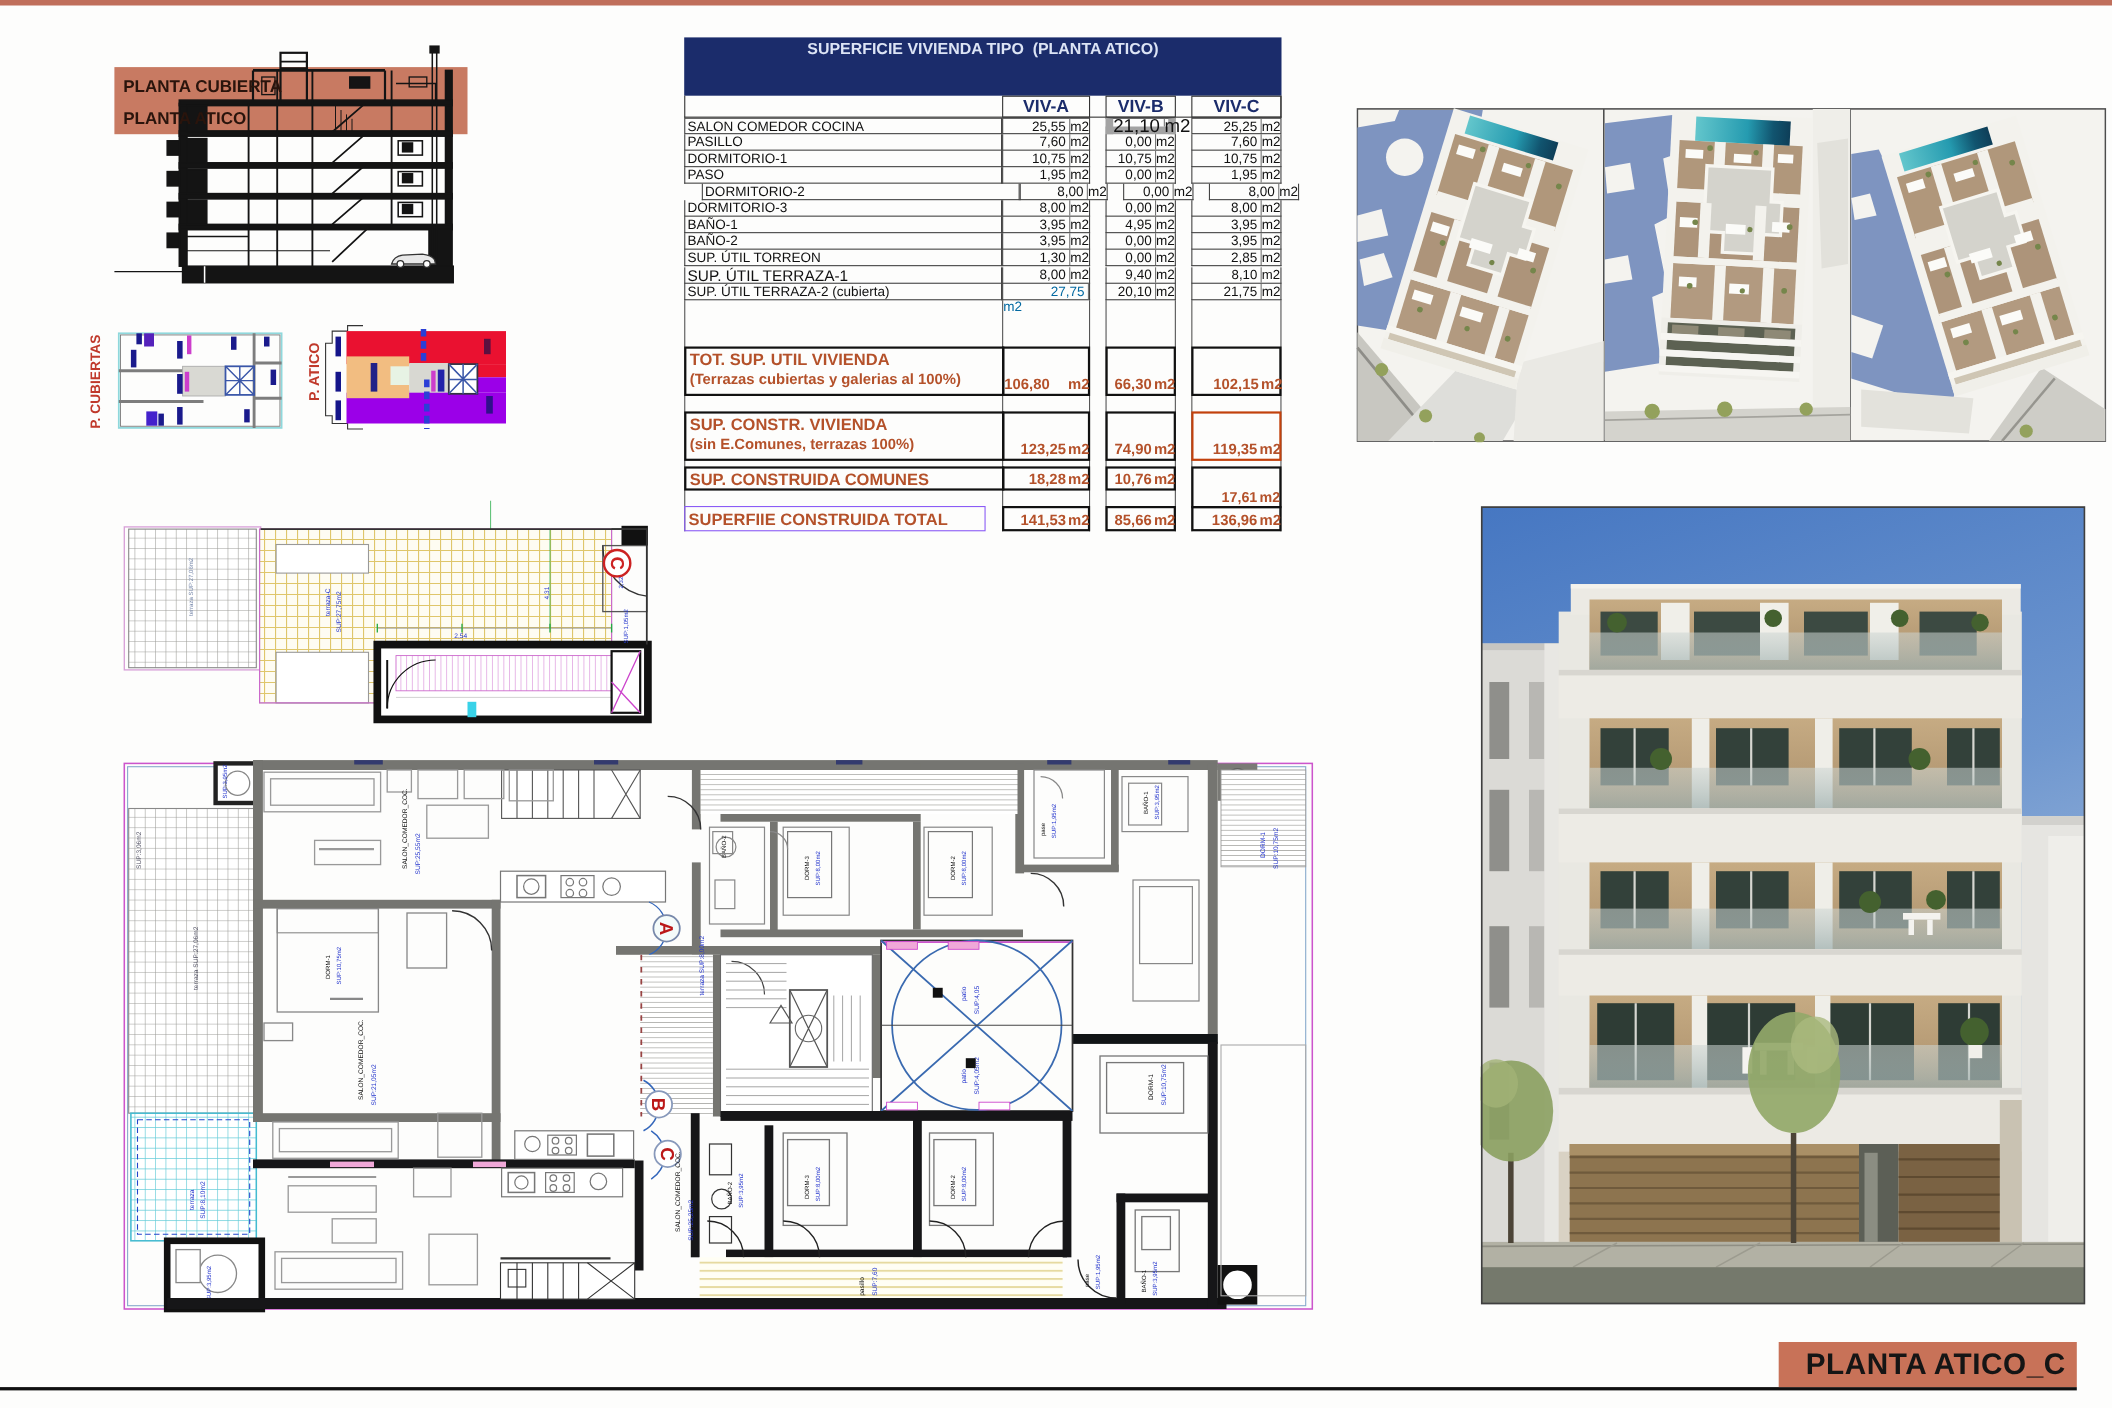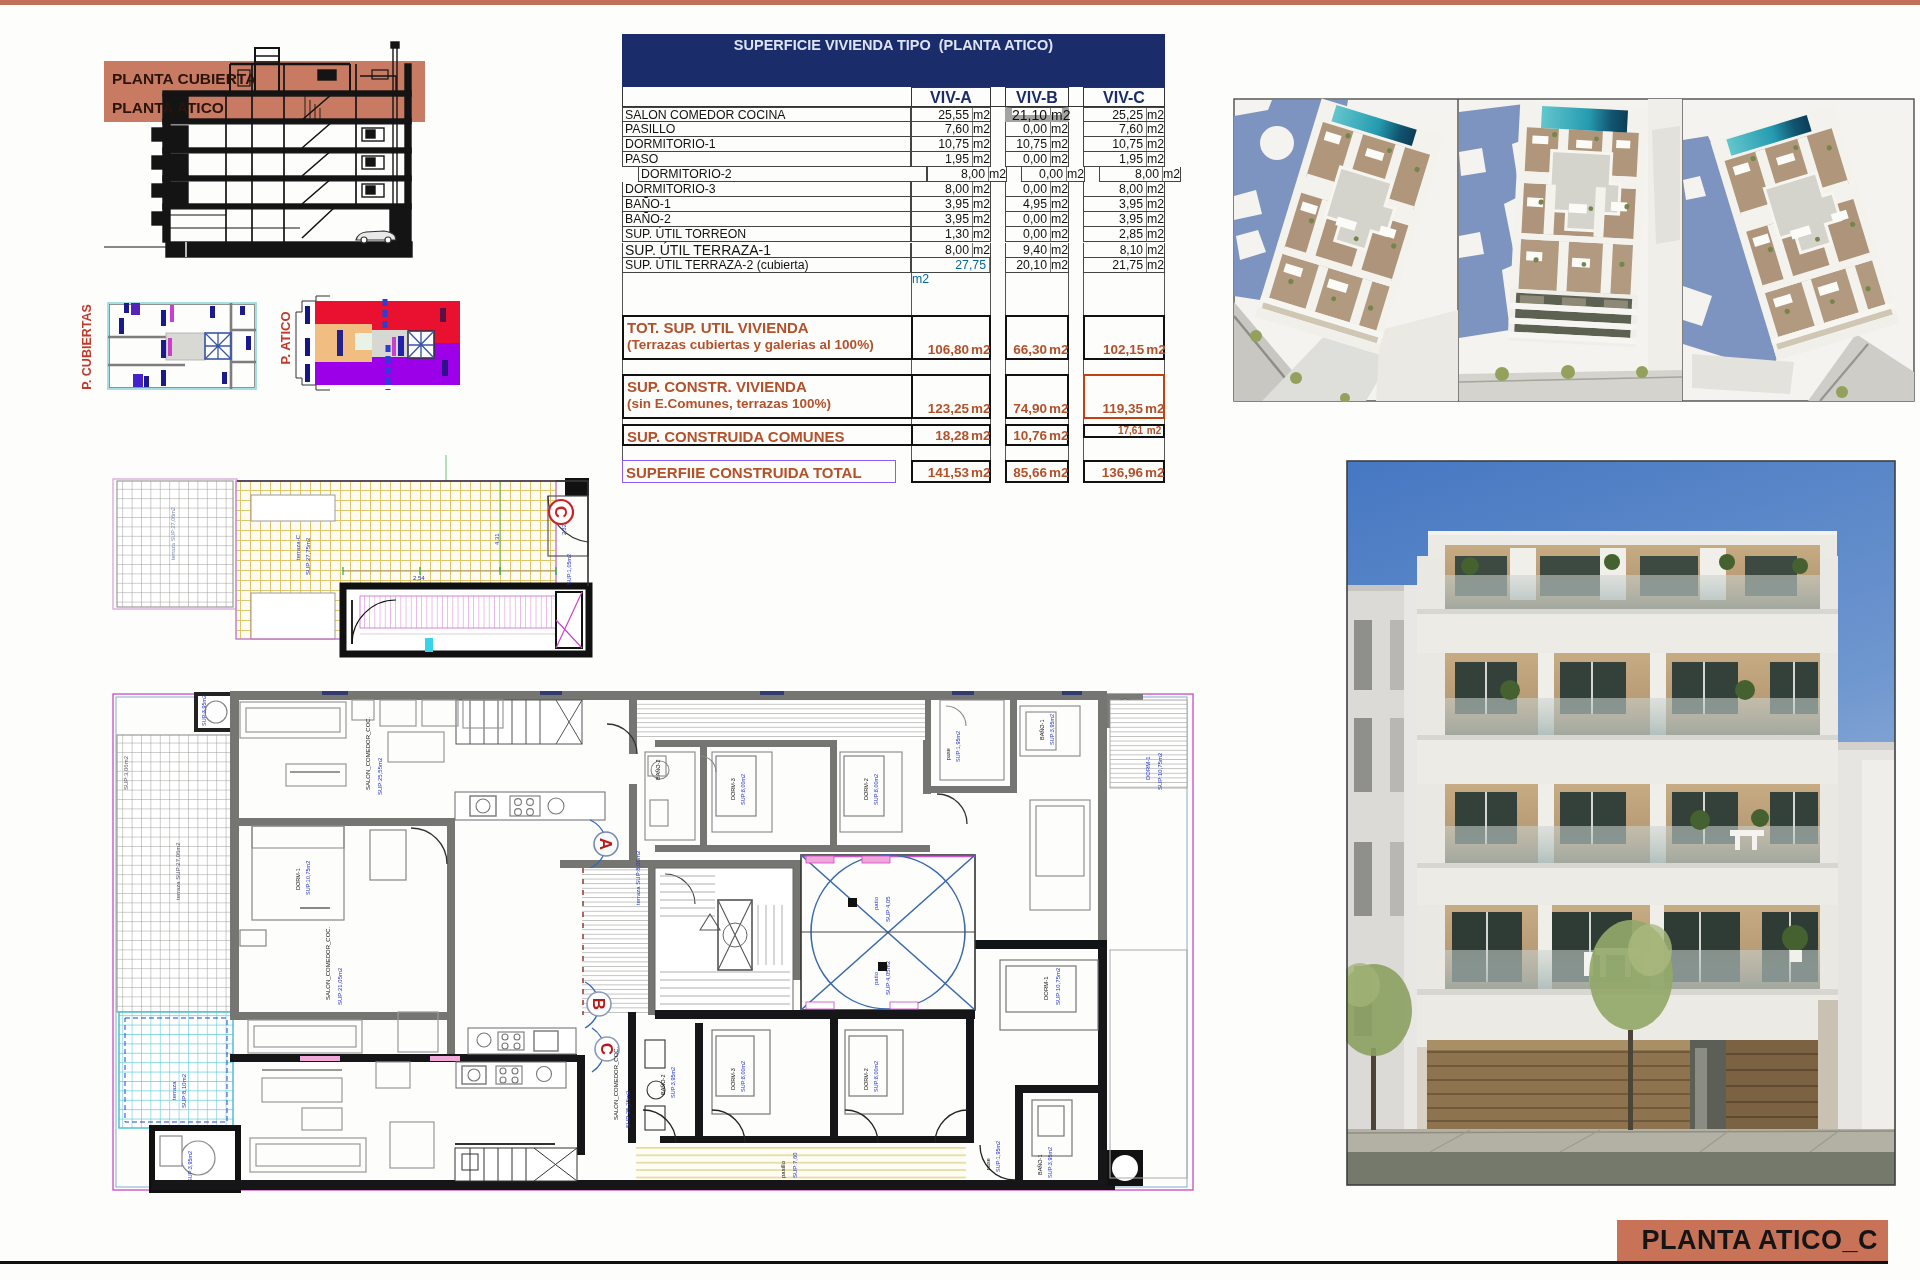--- a/index.html
+++ b/index.html
@@ -165,21 +165,21 @@
 <div class="abs" style="left:289px;top:53px;width:80px;height:20px;border:1px solid #333;color:#1b2c6b;font-weight:bold;font-size:16px;text-align:center;line-height:19px;">VIV-A</div>
 <div class="abs" style="left:383px;top:53px;width:64px;height:20px;border:1px solid #333;color:#1b2c6b;font-weight:bold;font-size:16px;text-align:center;line-height:19px;">VIV-B</div>
 <div class="abs" style="left:461px;top:53px;width:82px;height:20px;border:1px solid #333;color:#1b2c6b;font-weight:bold;font-size:16px;text-align:center;line-height:19px;">VIV-C</div>
 
 <div class="abs" style="left:0;top:72.6px;width:543px;height:15.1px;">
 <div class="abs" style="left:0;top:0;width:289px;height:100%;border:1px solid #444;border-top:1px solid #444;font-size:12.3px;color:#111;padding:0px 2px;line-height:14px;white-space:nowrap;">SALON COMEDOR COCINA</div>
 <div class="abs" style="left:289px;top:0;width:80px;height:100%;border:1px solid #444;border-top:1px solid #444;display:flex;font-size:12.3px;color:#111;line-height:14px;">
           <span style="flex:1;text-align:right;padding-right:3px;border-right:1px solid #777;">25,55</span>
           <span style="width:17px;text-align:center;">m2</span>
         </div>
-<div class="abs" style="left:383px;top:0;width:64px;height:100%;border:7px solid #a3a3a3;border-top:1px solid #444;display:flex;font-size:14px;color:#111;line-height:14px;">
+<div class="abs" style="left:383px;top:0;width:64px;height:100%;border:7px solid #a3a3a3;border-top:1px solid #444;display:flex;font-size:17px;color:#111;line-height:14px;">
           <span style="flex:1;text-align:right;padding-right:3px;border-right:1px solid #777;">21,10</span>
           <span style="width:17px;text-align:center;">m2</span>
         </div>
 <div class="abs" style="left:461px;top:0;width:82px;height:100%;border:1px solid #444;border-top:1px solid #444;display:flex;font-size:12.3px;color:#111;line-height:14px;">
           <span style="flex:1;text-align:right;padding-right:3px;border-right:1px solid #777;">25,25</span>
           <span style="width:17px;text-align:center;">m2</span>
         </div>
 </div>
 <div class="abs" style="left:0;top:87.7px;width:543px;height:15.1px;">
 <div class="abs" style="left:0;top:0;width:289px;height:100%;border:1px solid #444;border-top:none;font-size:12.3px;color:#111;padding:0px 2px;line-height:14px;white-space:nowrap;">PASILLO</div>
@@ -333,21 +333,21 @@
 </div>
 <div class="abs" style="left:0;top:238.7px;width:0px;height:210.3px;border-left:1px solid #555;"></div>
 <div class="abs" style="left:289px;top:238.7px;width:80px;height:210.3px;border-left:1px solid #555;border-right:1px solid #555;"></div>
 <div class="abs" style="left:383px;top:238.7px;width:64px;height:210.3px;border-left:1px solid #555;border-right:1px solid #555;"></div>
 <div class="abs" style="left:461px;top:238.7px;width:82px;height:210.3px;border-left:1px solid #555;border-right:1px solid #555;"></div>
 <div class="abs" style="left:0;top:281px;width:291px;height:45px;border:2px solid #111;color:#b4512a;font-weight:bold;">
 <div style="font-size:15px;padding:2px 3px 0;white-space:nowrap;">TOT. SUP. UTIL VIVIENDA</div>
         <div style="font-size:13.5px;padding:1px 3px 0;white-space:nowrap;">(Terrazas cubiertas y galerias al 100%)</div>
 </div>
 <div class="abs" style="left:289px;top:281px;width:80px;height:45px;border:2px solid #111;display:flex;align-items:flex-end;color:#b4512a;font-weight:bold;font-size:13.5px;">
-        <span style="flex:1;text-align:right;padding-right:2px;padding-bottom:1px;margin-top:48px;">106,80</span>
+        <span style="flex:1;padding-right:2px;padding-bottom:1px;margin-top:48px;">106,80</span>
         <span style="width:18px;text-align:center;padding-bottom:1px;">m2</span>
       </div>
 <div class="abs" style="left:383px;top:281px;width:64px;height:45px;border:2px solid #111;display:flex;align-items:flex-end;color:#b4512a;font-weight:bold;font-size:13.5px;">
         <span style="flex:1;text-align:right;padding-right:2px;padding-bottom:1px;">66,30</span>
         <span style="width:18px;text-align:center;padding-bottom:1px;">m2</span>
       </div>
 <div class="abs" style="left:461px;top:281px;width:82px;height:45px;border:2px solid #111;display:flex;align-items:flex-end;color:#b4512a;font-weight:bold;font-size:13.5px;padding-left:18px;">
         <span style="flex:1;text-align:right;padding-right:2px;padding-bottom:1px;">102,15</span>
         <span style="width:18px;text-align:center;padding-bottom:1px;">m2</span>
       </div>
@@ -371,21 +371,21 @@
 <div style="font-size:15px;padding:2px 3px 0;white-space:nowrap;line-height:18px;">SUP. CONSTRUIDA COMUNES</div>
 </div>
 <div class="abs" style="left:289px;top:390px;width:80px;height:22px;border:2px solid #111;display:flex;align-items:flex-end;color:#b4512a;font-weight:bold;font-size:13.5px;">
         <span style="flex:1;text-align:right;padding-right:2px;padding-bottom:1px;">18,28</span>
         <span style="width:18px;text-align:center;padding-bottom:1px;">m2</span>
       </div>
 <div class="abs" style="left:383px;top:390px;width:64px;height:22px;border:2px solid #111;display:flex;align-items:flex-end;color:#b4512a;font-weight:bold;font-size:13.5px;">
         <span style="flex:1;text-align:right;padding-right:2px;padding-bottom:1px;">10,76</span>
         <span style="width:18px;text-align:center;padding-bottom:1px;">m2</span>
       </div>
-<div class="abs" style="left:461px;top:390px;width:82px;height:14px;border:2px solid #111;display:flex;align-items:center;color:#b4512a;font-weight:bold;font-size:10px;">
+<div class="abs" style="left:461px;top:390px;width:82px;height:38px;border:2px solid #111;display:flex;align-items:flex-end;color:#b4512a;font-weight:bold;font-size:13px;">
         <span style="flex:1;text-align:right;padding-right:2px;padding-bottom:1px;">17,61</span>
         <span style="width:18px;text-align:center;padding-bottom:1px;">m2</span>
       </div>
 <div class="abs" style="left:0;top:426px;width:274px;height:23px;border:1px solid #8b5cf6;color:#b4512a;font-weight:bold;">
 <div style="font-size:15px;padding:2px 3px 0;white-space:nowrap;line-height:19px;">SUPERFIIE CONSTRUIDA TOTAL</div>
 </div>
 <div class="abs" style="left:289px;top:426px;width:80px;height:23px;border:2px solid #111;display:flex;align-items:flex-end;color:#b4512a;font-weight:bold;font-size:13.5px;">
         <span style="flex:1;text-align:right;padding-right:2px;padding-bottom:1px;">141,53</span>
         <span style="width:18px;text-align:center;padding-bottom:1px;">m2</span>
       </div>

